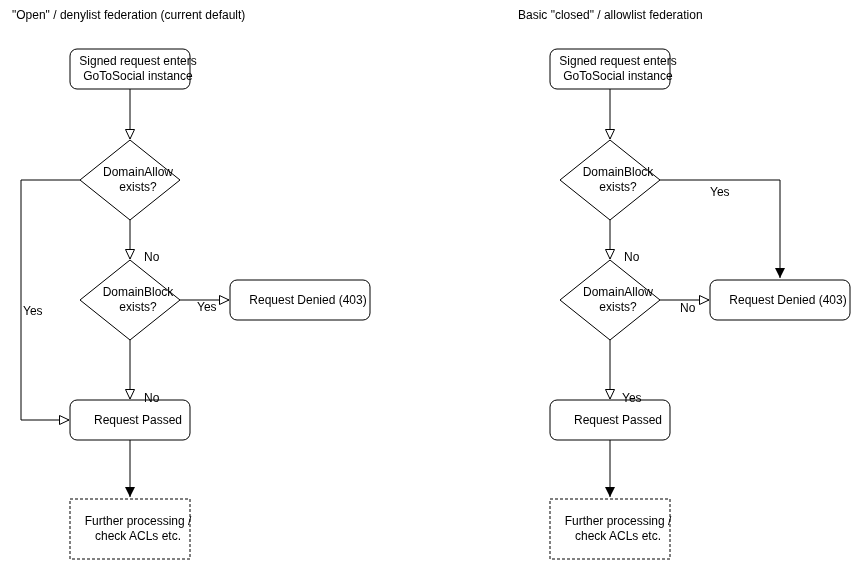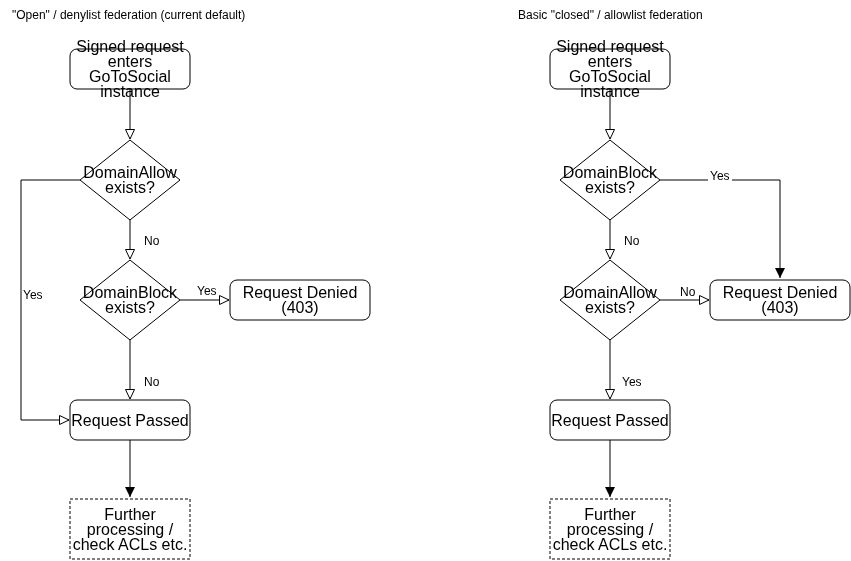--- a/index.html
+++ b/index.html
@@ -18,31 +18,33 @@
     font-size: 12px;
     line-height: 14px;
     white-space: pre;
   }
   .node-label {
     position: absolute;
     display: flex;
     align-items: center;
     justify-content: center;
     text-align: center;
-    font-size: 16px;
+    font-size: 12px;
     line-height: 15px;
     white-space: pre-line;
     pointer-events: none;
+    margin-left: 8px;
   }
   .edge-label {
     position: absolute;
     font-size: 12px;
     line-height: 14px;
     white-space: pre;
     pointer-events: none;
+    margin-top: 16px;
   }
   .edge-label.on-line {
     background: #ffffff;
     padding: 0 2px;
   }
 </style>
 </head>
 <body>
 
 <div class="canvas">

